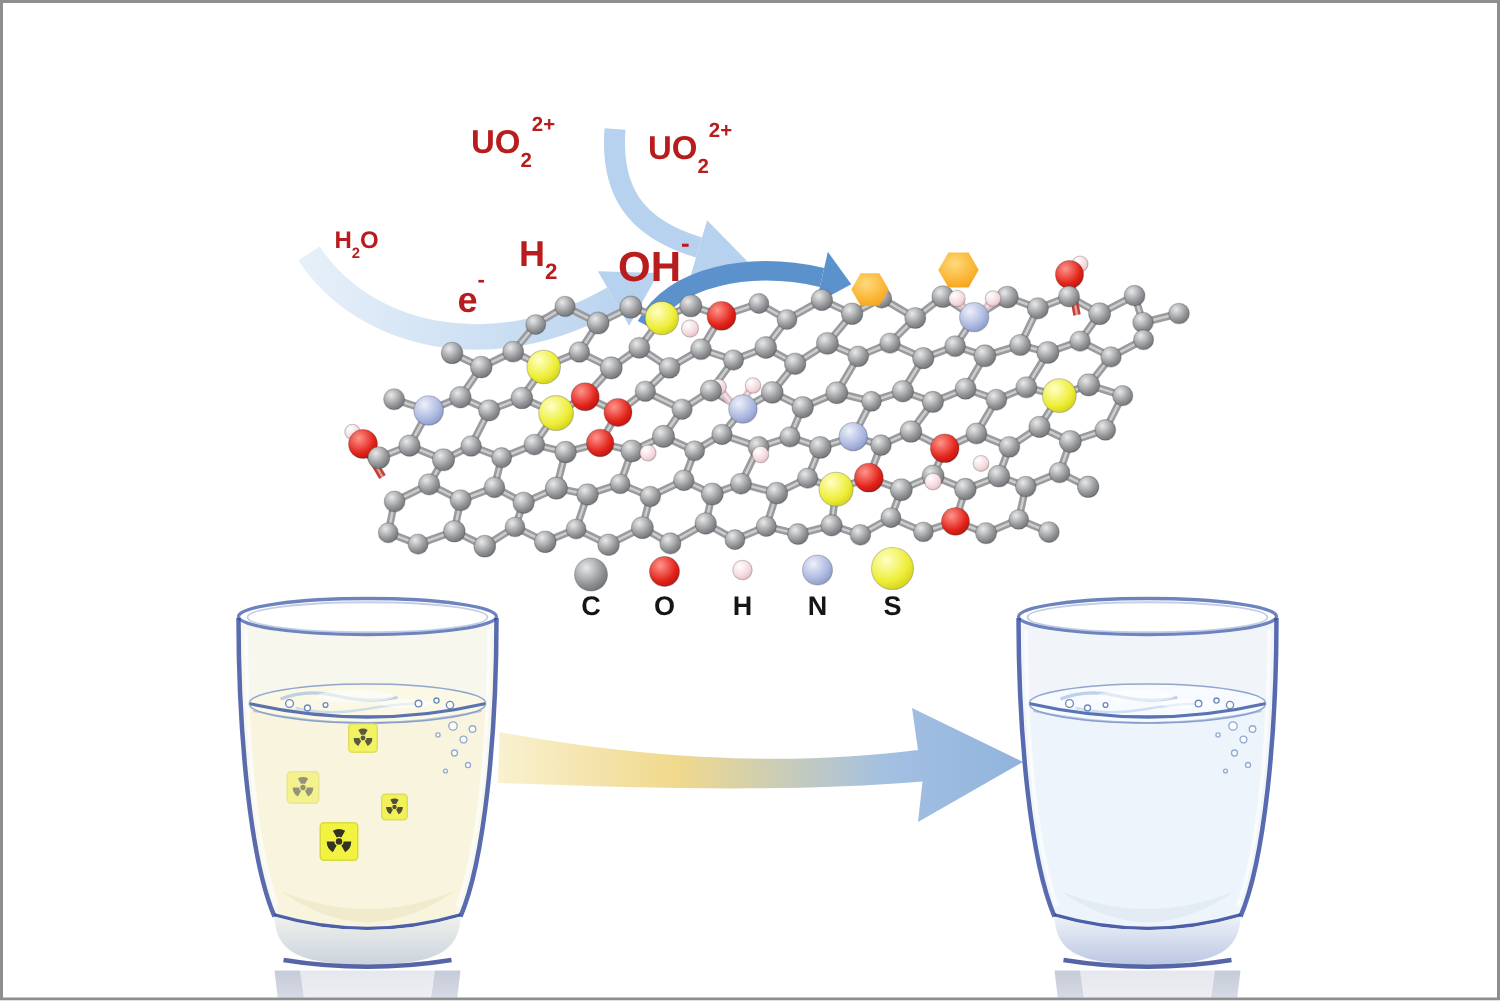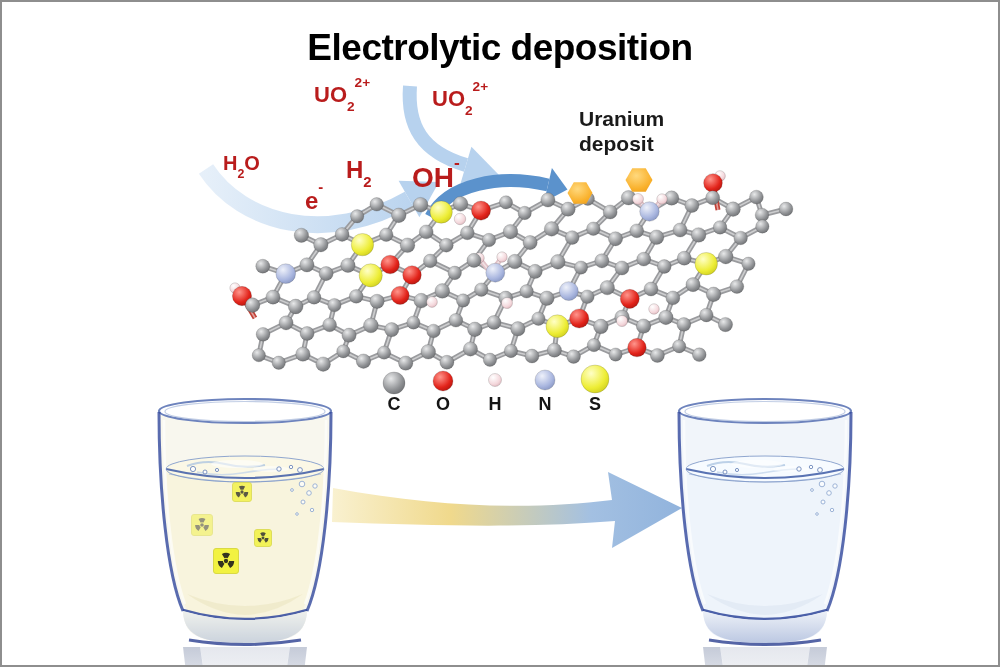--- a/index.html
+++ b/index.html
@@ -11,36 +11,35 @@
   #scene{position:absolute; left:0; top:0; z-index:1;}
   #title{
     position:absolute; top:25px; left:0; width:100%; text-align:center;
     font-size:37px; font-weight:bold; color:#000; z-index:5; letter-spacing:-0.5px;
   }
   .chem{position:absolute; font-weight:bold; color:#b91c1c; line-height:1; z-index:5; white-space:nowrap;}
   .chem sub{font-size:0.62em; position:relative; top:0.24em; line-height:0;}
   .chem sup{font-size:0.62em; position:relative; top:-0.52em; line-height:0;}
   #lbl-uo2a{left:312px; top:82px;  font-size:22px;}
   #lbl-uo2b{left:430px; top:86px;  font-size:22px;}
-  #lbl-h2o {left:221px; top:151px; font-size:20px;}
+  #lbl-h2o {left:221px; top:151px; font-size:16px;}
   #lbl-h2  {left:344px; top:156px; font-size:24px;text-align:right;}
   #lbl-oh  {left:410px; top:162px; font-size:28px;}
   #lbl-e   {left:303px; top:187px; font-size:24px;}
   #lbl-deposit{
     position:absolute; left:577px; top:104px; width:114px; font-size:21px;
     line-height:25px; font-weight:bold; color:#1a1a1a; z-index:5;
   }
   .legend-lbl{position:absolute; font-weight:bold; font-size:18px; color:#151515;
     transform:translateX(-50%); z-index:5;}
 </style>
 </head>
 <body>
 
 <div class="stage" id="stage">
-  <div id="title">Electrolytic deposition</div>
 
   <svg id="scene" width="1000" height="667" viewBox="0 0 1000 667">
       <defs>
         <radialGradient id="g-C" cx="0.36" cy="0.30" r="0.95">
           <stop offset="0" stop-color="#e8e9ea"></stop>
           <stop offset="0.55" stop-color="#8f9194"></stop>
           <stop offset="1" stop-color="#55575a"></stop>
         </radialGradient>
         <radialGradient id="g-O" cx="0.36" cy="0.30" r="0.95">
           <stop offset="0" stop-color="#ff958c"></stop>
@@ -763,19 +762,18 @@
   <div id="lbl-uo2b" class="chem"><span>UO</span><sub>2</sub><sup>2+</sup></div>
 
   <div id="lbl-h2o" class="chem"><span>H</span><sub>2</sub><span>O</span></div>
 
   <div id="lbl-h2" class="chem"><span>H</span><sub>2</sub></div>
 
   <div id="lbl-oh" class="chem"><span>OH</span><sup>-</sup></div>
 
   <div id="lbl-e" class="chem"><span>e</span><sup>-</sup></div>
 
-  <div id="lbl-deposit">Uranium deposit</div>
 <span class="legend-lbl" style="left: 392px; top: 392px;">C</span>
     <span class="legend-lbl" style="left: 441px; top: 392px;">O</span>
     <span class="legend-lbl" style="left: 493px; top: 392px;">H</span>
     <span class="legend-lbl" style="left: 543px; top: 392px;">N</span>
     <span class="legend-lbl" style="left: 593px; top: 392px;">S</span>
   </div>
 
 </body></html>

